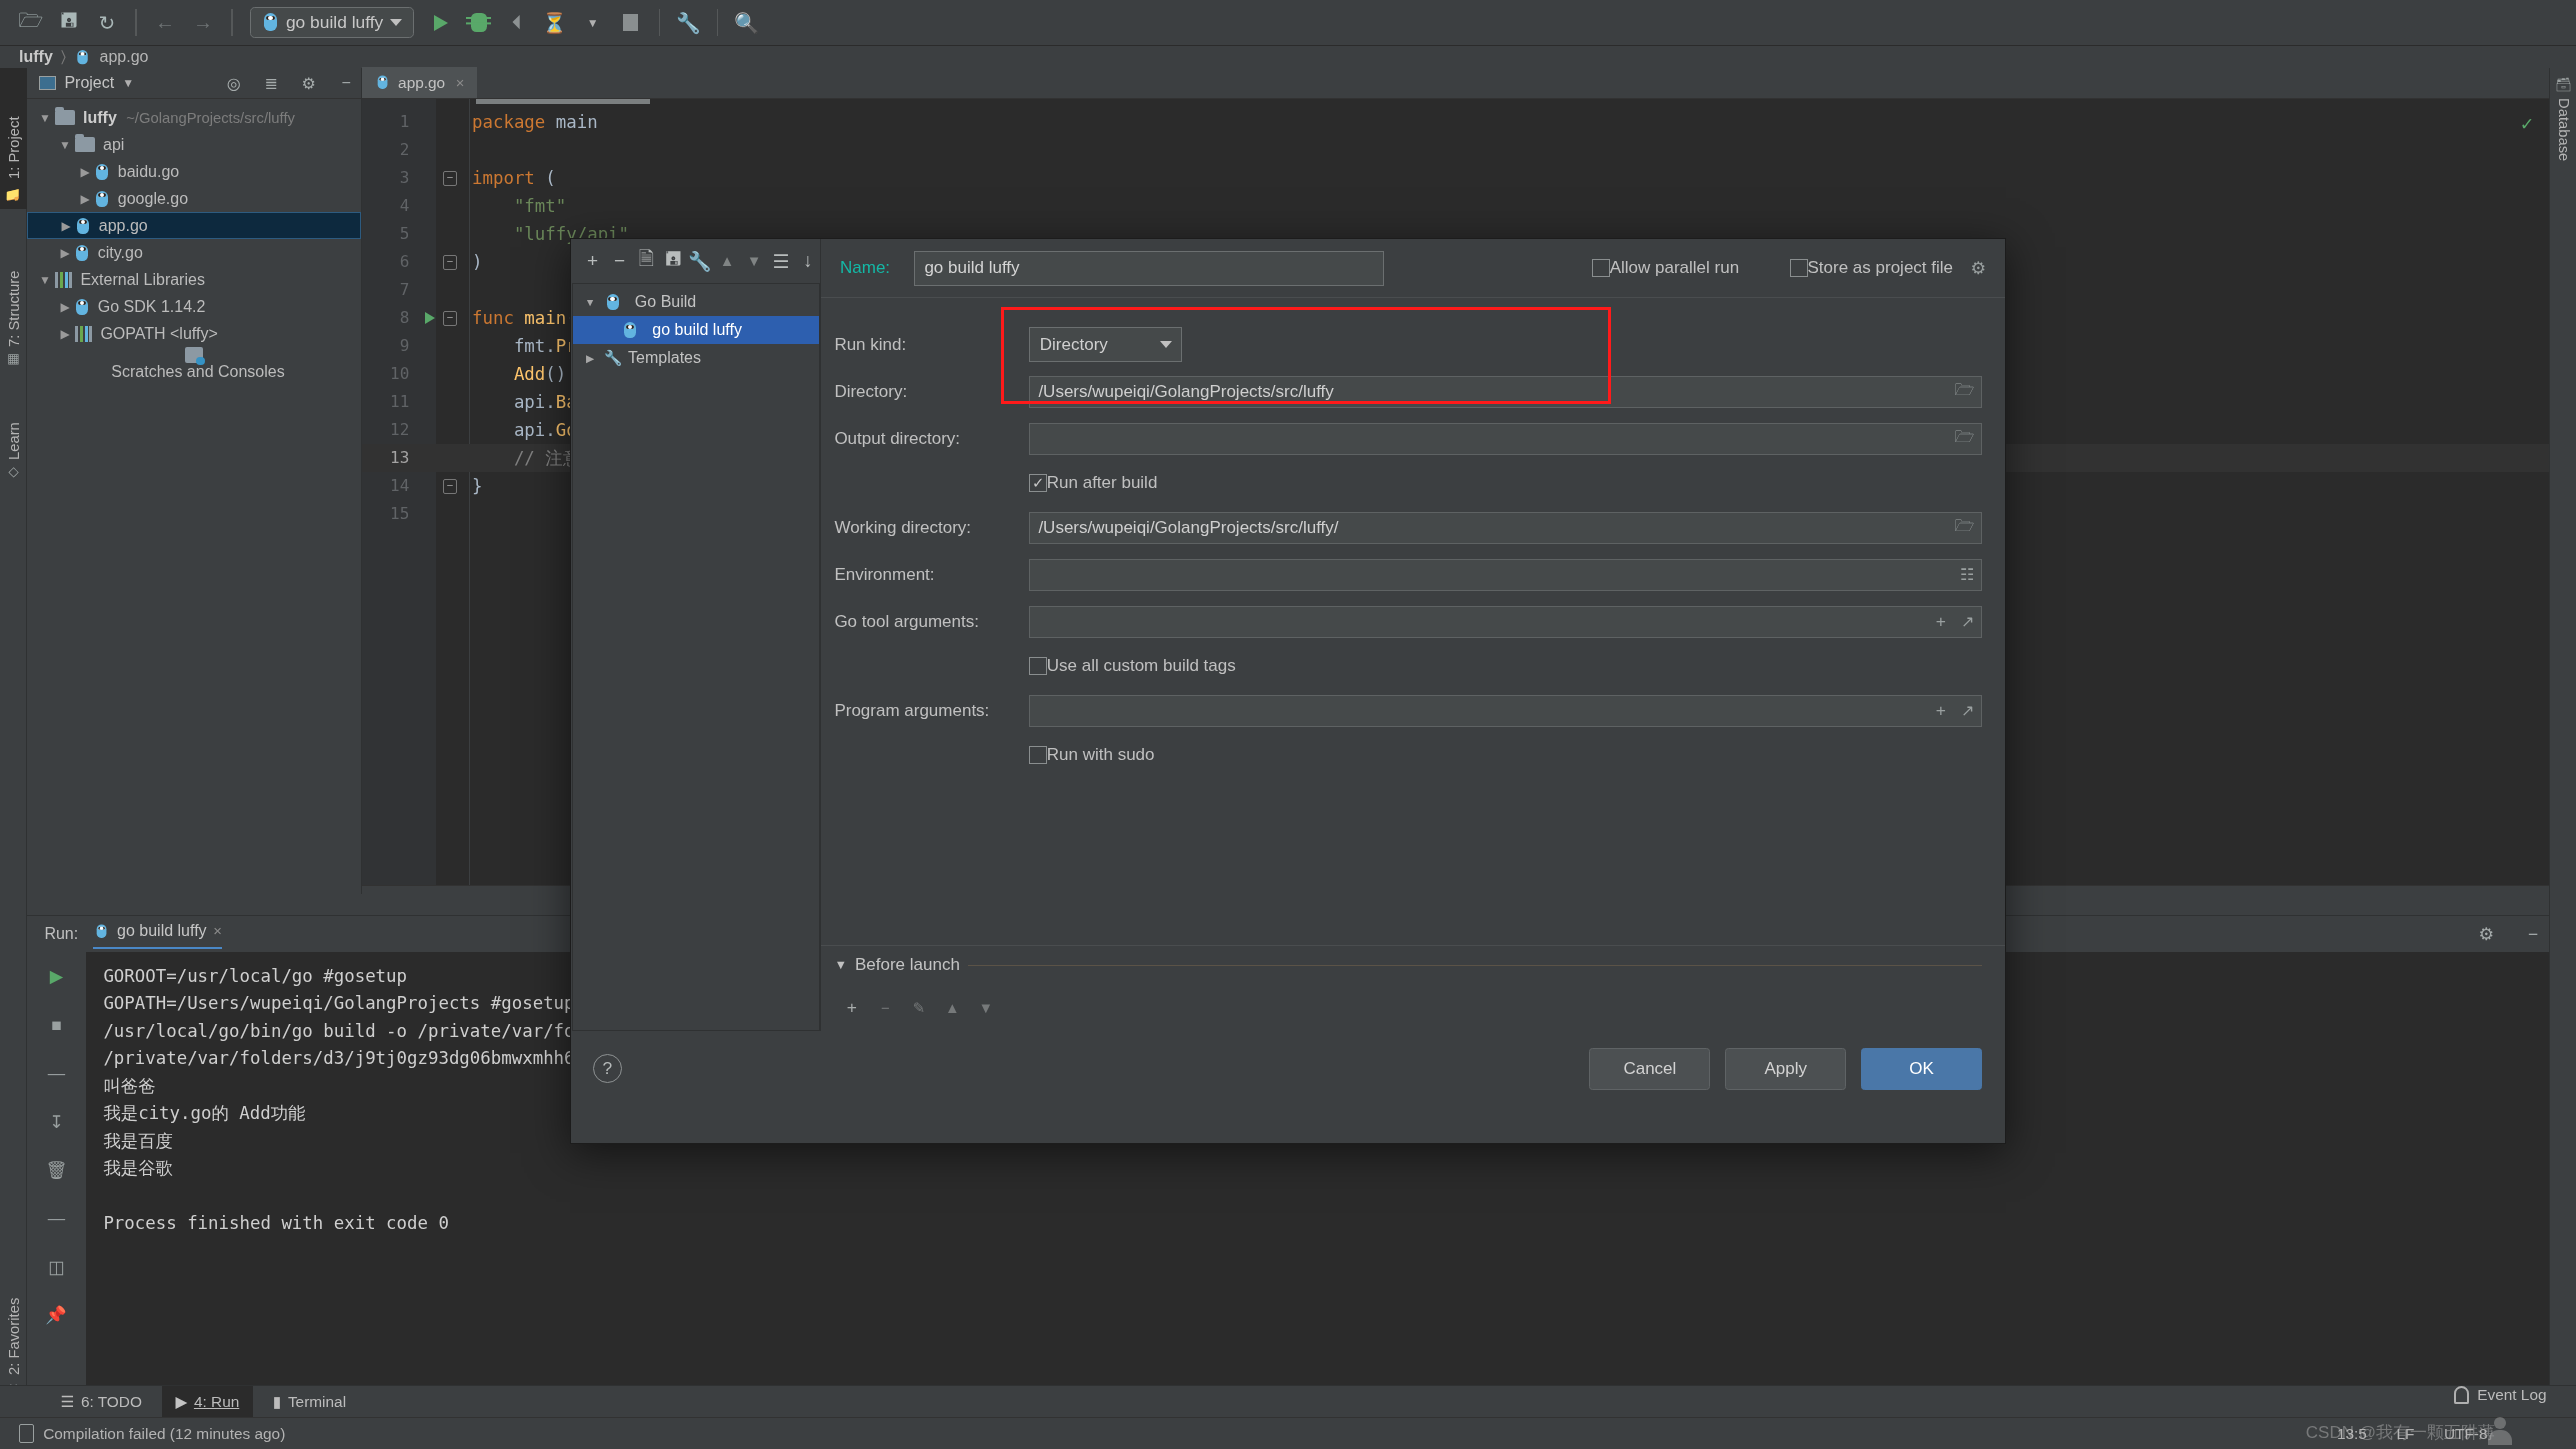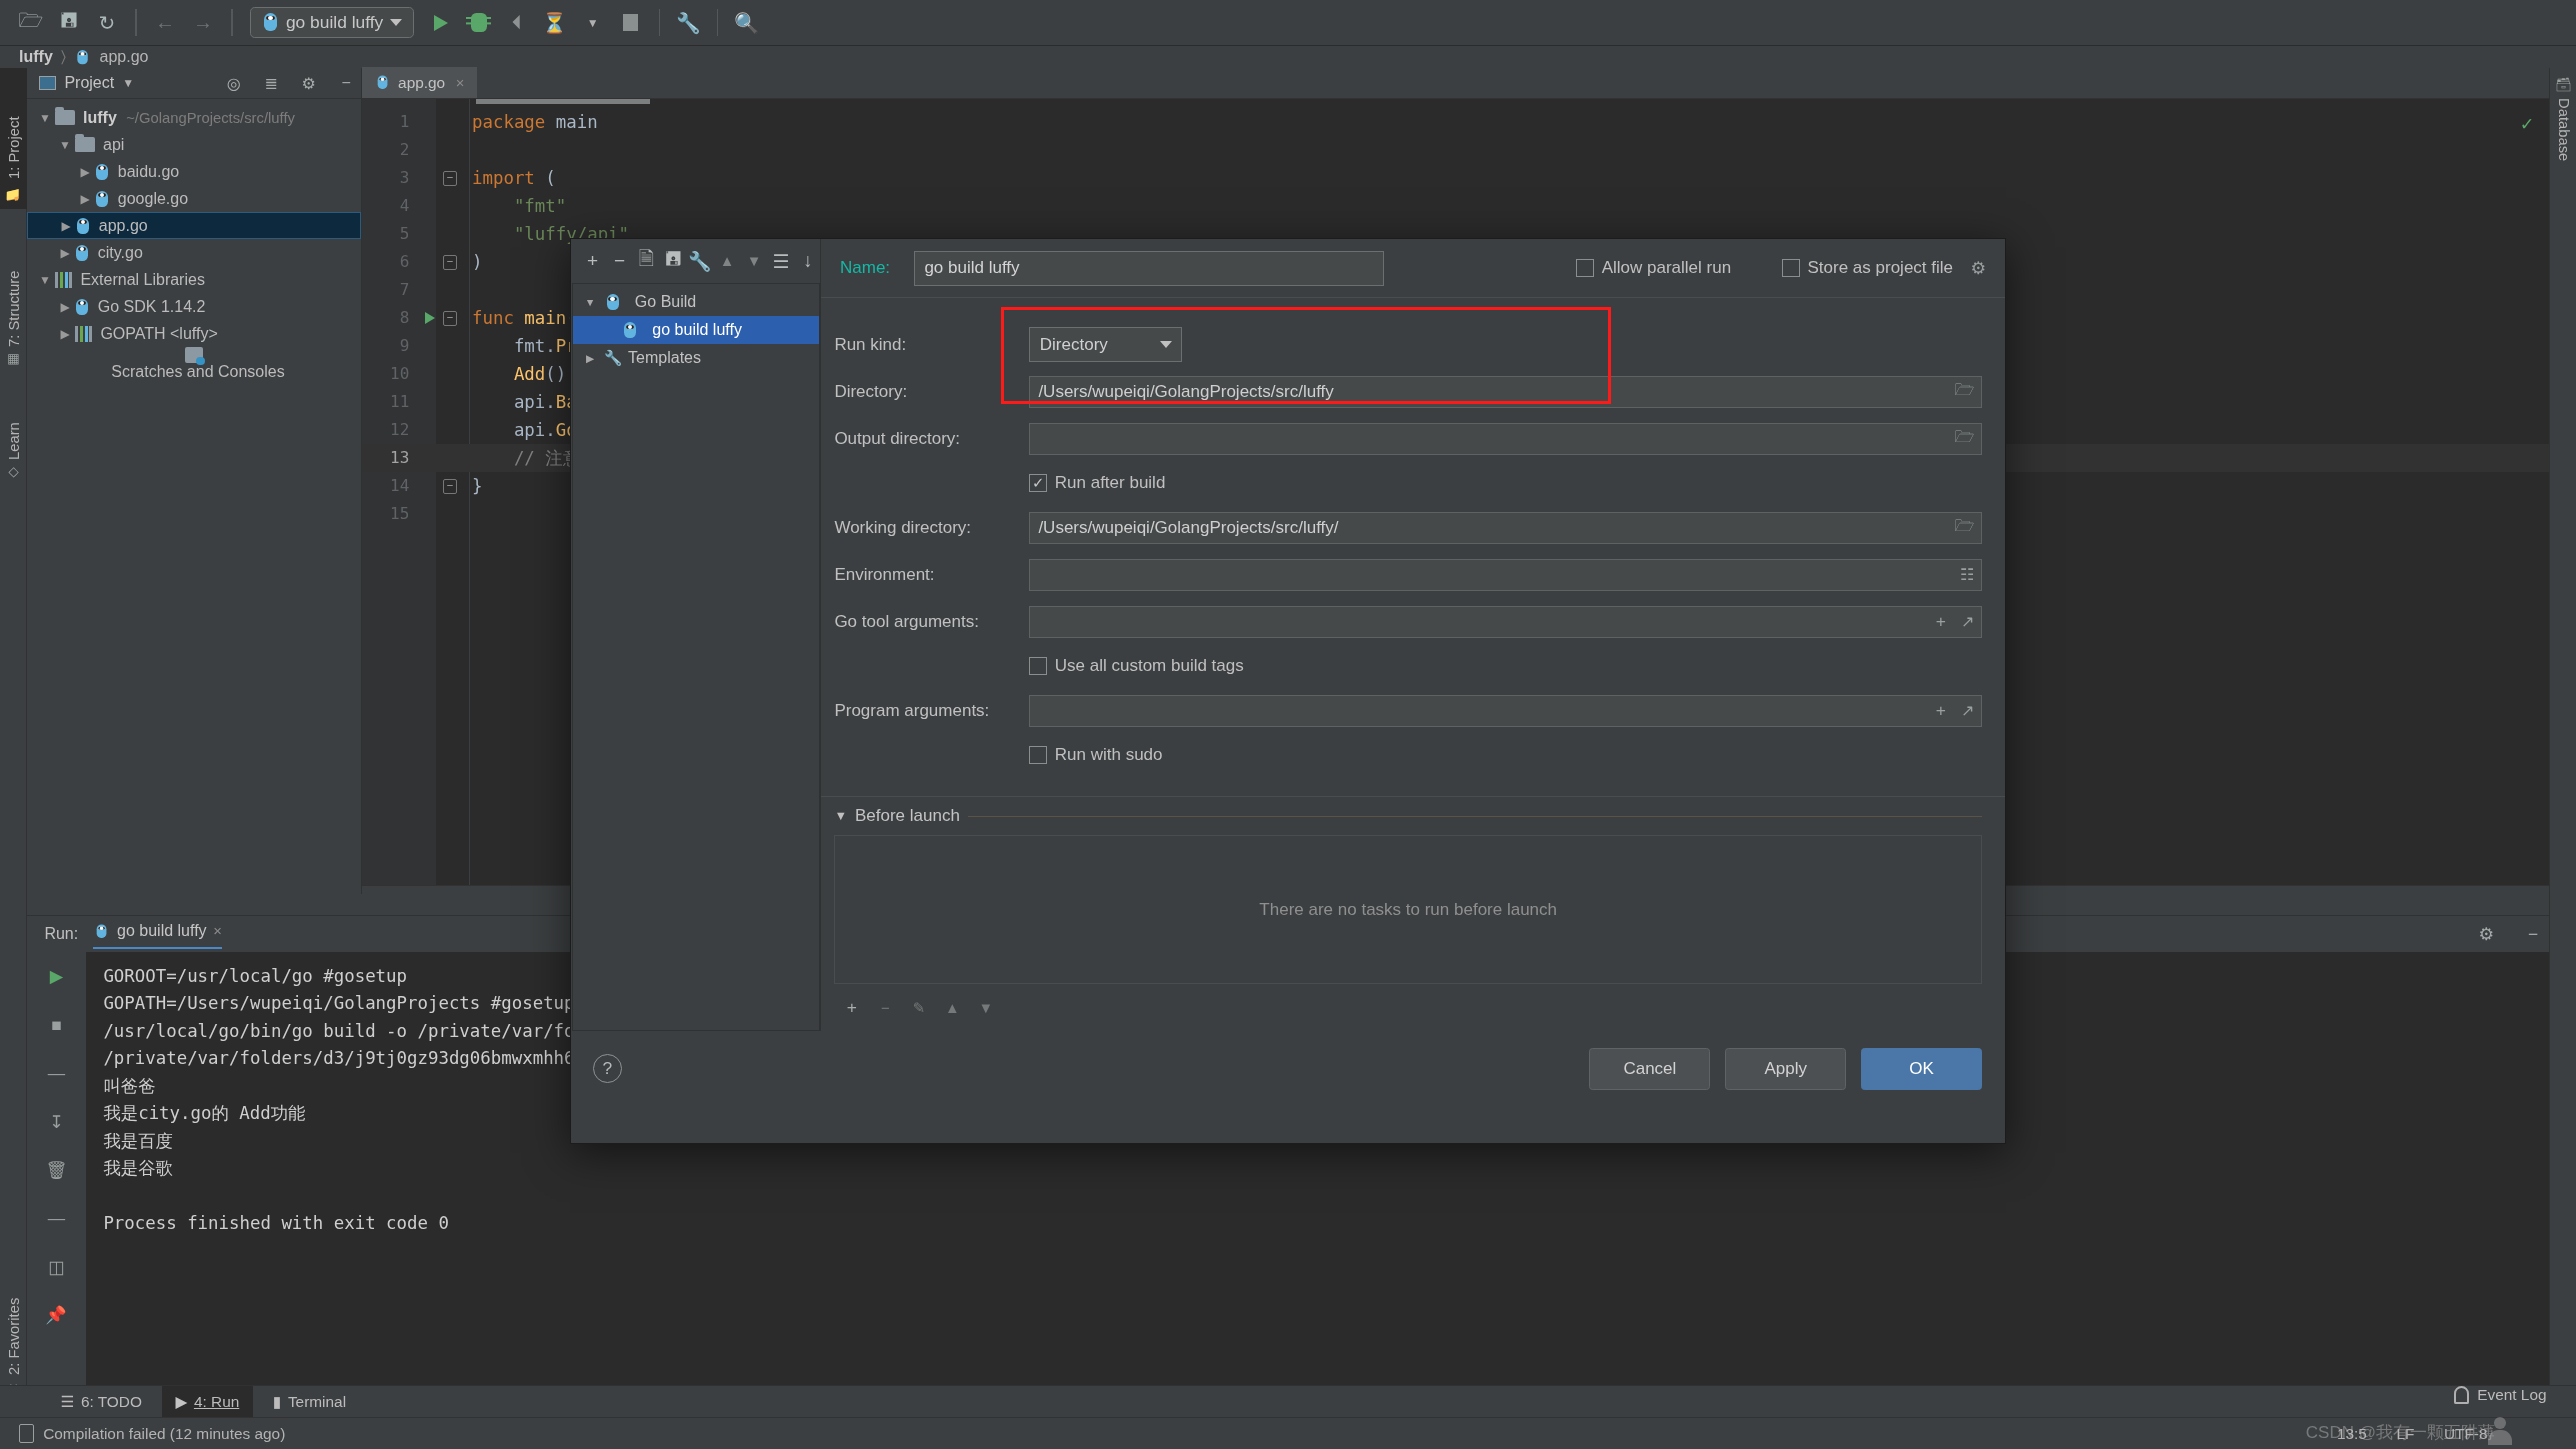--- a/index.html
+++ b/index.html
@@ -189,21 +189,21 @@
   .lclist{flex:1;border:0.7px solid #2f3132;margin:0 0 0 1.3px;padding-top:4px;}
   .lcrow{display:flex;align-items:center;height:28px;padding-left:8px;font-size:16px;color:#c3c3c3;cursor:pointer;gap:6.7px;}
   .lcrow.sel{background:#2d5faf;color:#fff;}
   .lcrow .tw{width:17.4px;text-align:center;color:#a8a8a8;font-size:10.7px;flex:none;}
   .wrench{width:16px;height:16px;color:#b5b9b9;font-size:14.8px;display:flex;align-items:center;justify-content:center;flex:none;}
 
   .rightcol{flex:1;display:flex;flex-direction:column;padding:0 0 0 0;}
   .namerow{display:flex;align-items:center;height:58px;padding:0 19px 0 19px;gap:12px;}
   .namerow .lbl{font-size:17px;color:#14b8a6;width:62px;}
   .nameinput{width:470px;height:35px;background:#45494a;border:0.7px solid #6b6f70;color:#d4d4d4;font-size:17px;padding:0 9.4px;font-family:"Liberation Sans",sans-serif;}
-  .chk{display:flex;align-items:center;gap:8px;font-size:17px;color:#c0c0c0;cursor:pointer;}
+  .chk{display:flex;align-items:center;font-size:17px;color:#c0c0c0;cursor:pointer;}
   .cbox{width:17.4px;height:17.4px;border:1.3px solid #8a8e8f;background:#3c3f41;display:flex;align-items:center;justify-content:center;flex:none;}
   .cbox.on::after{content:"\2713";color:#c8c8c8;font-size:14.8px;line-height:1;}
   .gearico{color:#9aa0a0;font-size:17.4px;margin-left:5.4px;cursor:pointer;}
 
   .tabsrow{display:flex;align-items:flex-end;height:40px;padding-left:19px;gap:6.7px;}
   .dtab{padding:0 12px 6.7px 12px;font-size:17px;color:#bdbdbd;cursor:pointer;}
   .dtab.sel{color:#d6d6d6;border-bottom:2.7px solid #4a88c7;}
   .formarea{flex:1;border-top:0.7px solid #4a4d4f;padding:23px 23px 0 13.4px;overflow:hidden;position:relative;}
   .frow{display:flex;align-items:center;min-height:47px;}
   .frow .flbl{width:195px;font-size:17px;color:#c0c0c0;flex:none;}
@@ -611,23 +611,20 @@
 
           <div class="redbox" id="red-highlight" style="left: 180px; top: 9.4px; width: 610px; height: 97px; border-color: rgb(255, 26, 26);"></div>
         </div>
 
         <div class="beforelaunch">
           <div class="blhead">
             <span style="font-size:12.7px;color:#c0c0c0">▼</span>
             <span>Before launch</span>
             <span class="blline"></span>
           </div>
-          <div class="blbox">
-            <span>There are no tasks to run before launch</span>
-          </div>
           <div class="bltools">
             <span class="b">+</span>
             <span class="b dim">−</span>
             <span class="b dim">✎</span>
             <span class="b dim">▲</span>
             <span class="b dim">▼</span>
           </div>
         </div>
 
       </div>

